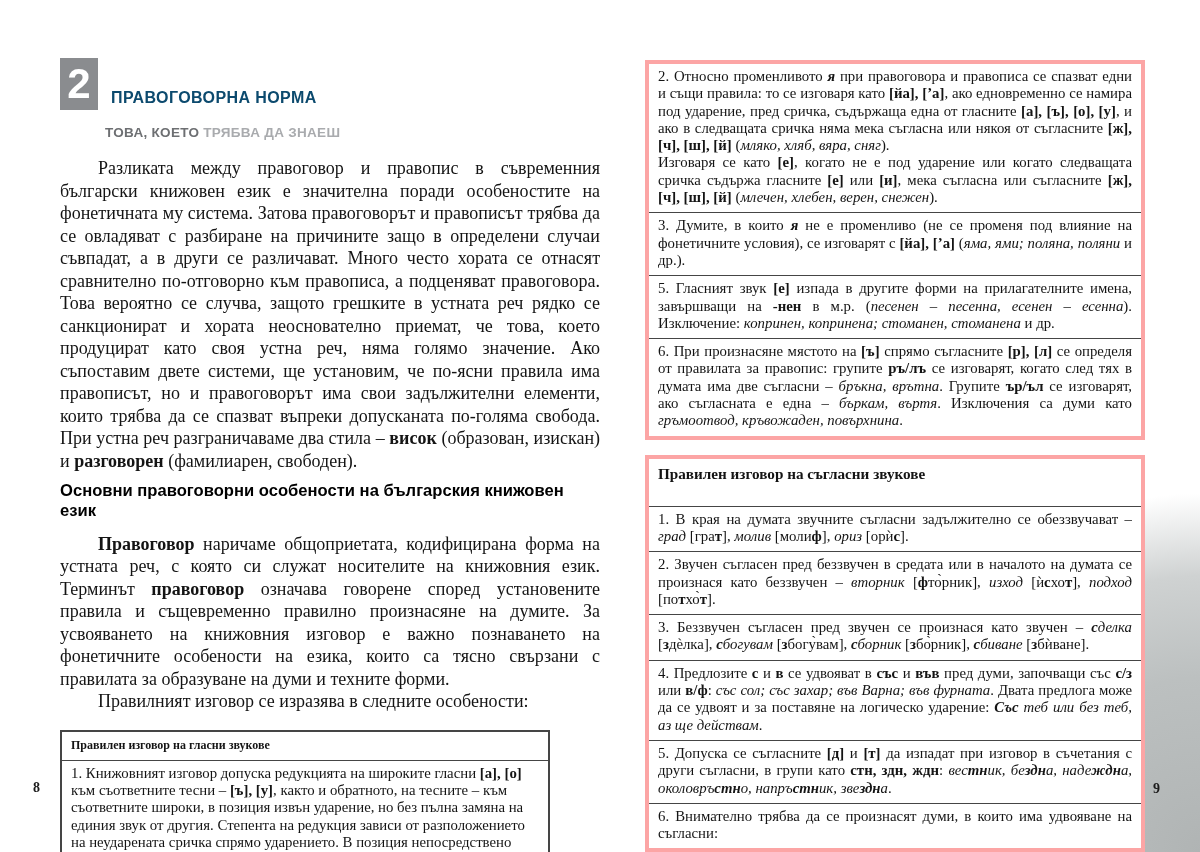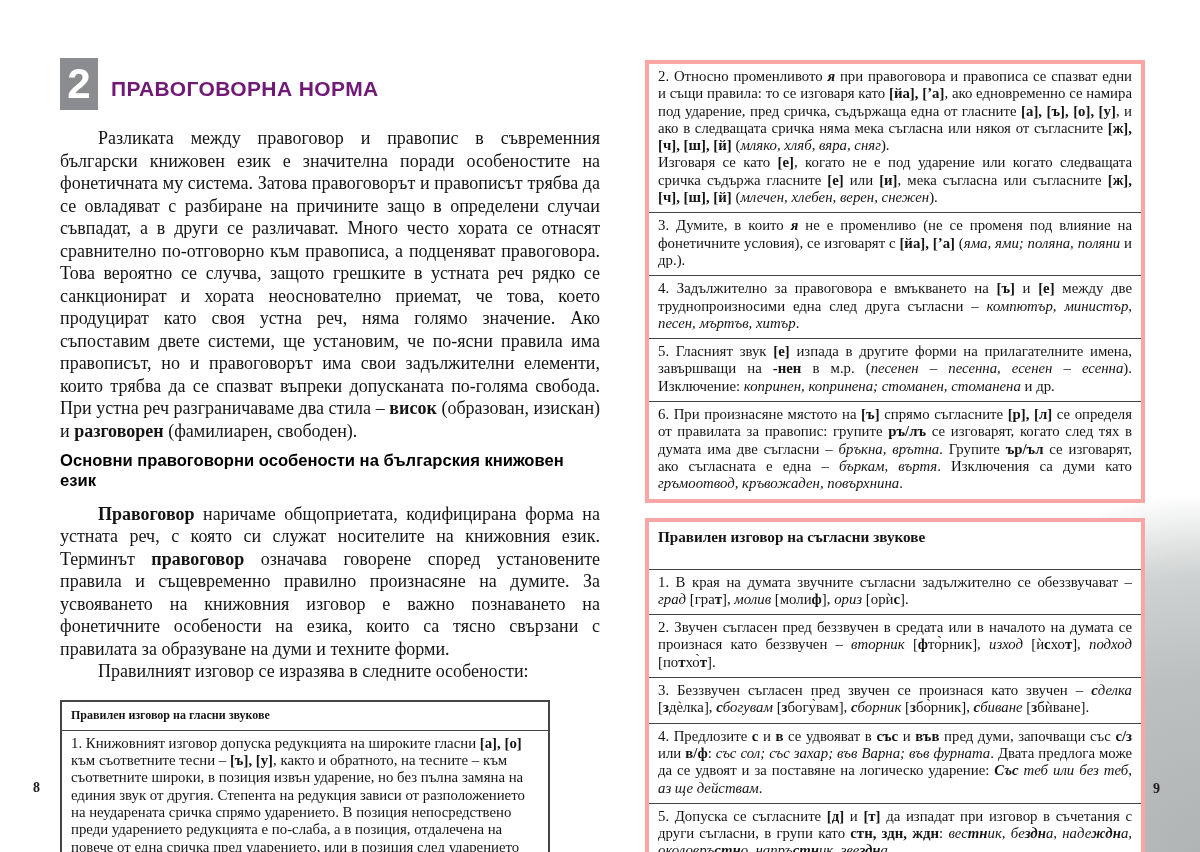--- a/index.html
+++ b/index.html
@@ -9,22 +9,22 @@
   }
   
   .left-col{position:absolute;left:60px;top:58px;width:540px;}
   .chapter-row{display:flex;align-items:flex-end;}
   .chapter-badge{
     width:38px;height:52px;background:#8a8c8f;color:#ffffff;flex:0 0 38px;
     font-family:"Liberation Sans",sans-serif;font-weight:bold;font-size:42px;
     display:flex;align-items:center;justify-content:center;line-height:1;
   }
   .chapter-title{
-    font-family:"Liberation Sans",sans-serif;font-weight:bold;font-size:21px;
-    color:#701a75;margin-left:13px;margin-bottom:9px;letter-spacing:0.4px;white-space:nowrap;
+    font-family:"Liberation Sans",sans-serif;font-weight:bold;font-size:16px;
+    color:#0c4a6e;margin-left:13px;margin-bottom:3px;letter-spacing:0.4px;white-space:nowrap;
   }
   .kicker{
     margin-left:45px;margin-top:15px;font-family:"Liberation Sans",sans-serif;
     font-weight:bold;font-size:13.5px;letter-spacing:0.3px;white-space:nowrap;
   }
   .kicker .strong{color:#6d6f72;}
   .kicker .light{color:#a9abae;}
   .para{font-size:18px;line-height:1.25;text-align:justify;text-indent:38px;}
   .p1{margin-top:17px;}
   .section-heading{
@@ -73,35 +73,37 @@
 
 <div class="spread">
 
   <div class="left-col">
     <div class="chapter-row">
       <div class="chapter-badge">
         <span>2</span>
       </div>
       <div class="chapter-title">ПРАВОГОВОРНА НОРМА</div>
     </div>
+    <div class="kicker">
+      <span class="strong">ТОВА, КОЕТО</span><span class="light"> ТРЯБВА ДА ЗНАЕШ</span>
+    </div>
     <div class="para p1"><span>Разликата между правоговор и правопис в съвременния български книжовен език е значителна поради особеностите на фонетичната му система. Затова правоговорът и правописът трябва да се овладяват с разбиране на причините защо в определени случаи съвпадат, а в други се различават. Много често хората се отнасят сравнително по-отговорно към правописа, а подценяват правоговора. Това вероятно се случва, защото грешките в устната реч рядко се санкционират и хората неоснователно приемат, че това, което продуцират като своя устна реч, няма голямо значение. Ако съпоставим двете системи, ще установим, че по-ясни правила има правописът, но и правоговорът има свои задължителни елементи, които трябва да се спазват въпреки допусканата по-голяма свобода. При устна реч разграничаваме два стила – </span><span class="seg-b">висок</span><span> (образован, изискан) и </span><span class="seg-b">разговорен</span><span> (фамилиарен, свободен).</span></div>
     <div class="section-heading">Основни правоговорни особености на българския книжовен език</div>
     <div class="para p2"><span class="seg-b">Правоговор</span><span> наричаме общоприетата, кодифицирана форма на устната реч, с която си служат носителите на книжовния език. Терминът </span><span class="seg-b">правоговор</span><span> означава говорене според установените правила и същевременно правилно произнасяне на думите. За усвояването на книжовния изговор е важно познаването на фонетичните особености на езика, които са тясно свързани с правилата за образуване на думи и техните форми.</span></div>
     <div class="para p3"><span>Правилният изговор се изразява в следните особености:</span></div>
     <div class="vtable">
       <div class="thead">Правилен изговор на гласни звукове</div>
       <div class="trow"><span>1. Книжовният изговор допуска редукцията на широките гласни </span><span class="seg-b">[а], [о]</span><span> към съответните тесни – </span><span class="seg-b">[ъ], [у]</span><span>, както и обратното, на тесните – към съответните широки, в позиция извън ударение, но без пълна замяна на единия звук от другия. Степента на редукция зависи от разположението на неударената сричка спрямо ударението. В позиция непосредствено преди ударението редукцията е по-слаба, а в позиция, отдалечена на повече от една сричка пред ударението, или в позиция след ударението редукцията е по-силна. Също така силна редукция има в някои морфологични позиции, например в някои глаголни окончания.</span><br><span class="seg-b">Важно!</span><span> Книжовният изговор не допуска в никакви позиции редукция на </span><span class="seg-b">[е]</span><span> към </span><span class="seg-b">[и]</span><span> или обратното, това е диалектно явление.</span></div>
     </div>
   </div>
 
   <div class="right-col">
     <div class="rtable">
       <div class="trow"><span>2. Относно променливото </span><span class="seg-bi">я</span><span> при правоговора и правописа се спазват едни и същи правила: то се изговаря като </span><span class="seg-b">[йа], [’а]</span><span>, ако едновременно се намира под ударение, пред сричка, съдържаща една от гласните </span><span class="seg-b">[а], [ъ], [о], [у]</span><span>, и ако в следващата сричка няма мека съгласна или някоя от съгласните </span><span class="seg-b">[ж], [ч], [ш], [й]</span><span> (</span><span class="seg-i">мляко, хляб, вяра, сняг</span><span>).</span><br><span>Изговаря се като </span><span class="seg-b">[е]</span><span>, когато не е под ударение или когато следващата сричка съдържа гласните </span><span class="seg-b">[е]</span><span> или </span><span class="seg-b">[и]</span><span>, мека съгласна или съгласните </span><span class="seg-b">[ж], [ч], [ш], [й]</span><span> (</span><span class="seg-i">млечен, хлебен, верен, снежен</span><span>).</span></div>
       <div class="trow"><span>3. Думите, в които </span><span class="seg-bi">я</span><span> не е променливо (не се променя под влияние на фонетичните условия), се изговарят с </span><span class="seg-b">[йа], [’а]</span><span> (</span><span class="seg-i">яма, ями; поляна, поляни</span><span> и др.).</span></div>
-      <div class="trow"><span>4. Задължително за правоговора е вмъкването на </span><span class="seg-b">[ъ]</span><span> и </span><span class="seg-b">[е]</span><span> между две труднопроизносими една след друга съгласни – </span><span class="seg-i">компютър, министър, песен, мъртъв, хитър</span><span>.</span></div>
       <div class="trow"><span>5. Гласният звук </span><span class="seg-b">[е]</span><span> изпада в другите форми на прилагателните имена, завършващи на </span><span class="seg-b">-нен</span><span> в м.р. (</span><span class="seg-i">песенен – песенна, есенен – есенна</span><span>). Изключение: </span><span class="seg-i">копринен, копринена; стоманен, стоманена</span><span> и др.</span></div>
       <div class="trow"><span>6. При произнасяне мястото на </span><span class="seg-b">[ъ]</span><span> спрямо съгласните </span><span class="seg-b">[р], [л]</span><span> се определя от правилата за правопис: групите </span><span class="seg-b">ръ/лъ</span><span> се изговарят, когато след тях в думата има две съгласни – </span><span class="seg-i">бръкна, врътна</span><span>. Групите </span><span class="seg-b">ър/ъл</span><span> се изговарят, ако съгласната е една – </span><span class="seg-i">бъркам, въртя</span><span>. Изключения са думи като </span><span class="seg-i">гръмоотвод, кръвожаден, повърхнина</span><span>.</span></div>
     </div>
     <div class="table-gap"></div>
     <div class="rtable">
       <div class="thead">Правилен изговор на съгласни звукове</div>
       <div class="trow"><span>1. В края на думата звучните съгласни задължително се обеззвучават – </span><span class="seg-i">град</span><span> [гра</span><span class="seg-b">т</span><span>], </span><span class="seg-i">молив</span><span> [моли</span><span class="seg-b">ф</span><span>], </span><span class="seg-i">ориз</span><span> [орѝ</span><span class="seg-b">с</span><span>].</span></div>
       <div class="trow"><span>2. Звучен съгласен пред беззвучен в средата или в началото на думата се произнася като беззвучен – </span><span class="seg-i">вторник</span><span> [</span><span class="seg-b">ф</span><span>то̀рник], </span><span class="seg-i">изход</span><span> [ѝ</span><span class="seg-b">с</span><span>хо</span><span class="seg-b">т</span><span>], </span><span class="seg-i">подход</span><span> [по</span><span class="seg-b">т</span><span>хо̀</span><span class="seg-b">т</span><span>].</span></div>
       <div class="trow"><span>3. Беззвучен съгласен пред звучен се произнася като звучен – </span><span class="seg-bi">с</span><span class="seg-i">делка</span><span> [</span><span class="seg-b">з</span><span>дѐлка], </span><span class="seg-bi">с</span><span class="seg-i">богувам</span><span> [</span><span class="seg-b">з</span><span>богу̀вам], </span><span class="seg-bi">с</span><span class="seg-i">борник</span><span> [</span><span class="seg-b">з</span><span>бо̀рник], </span><span class="seg-bi">с</span><span class="seg-i">биване</span><span> [</span><span class="seg-b">з</span><span>бѝване].</span></div>
       <div class="trow"><span>4. Предлозите </span><span class="seg-b">с</span><span> и </span><span class="seg-b">в</span><span> се удвояват в </span><span class="seg-b">със</span><span> и </span><span class="seg-b">във</span><span> пред думи, започващи със </span><span class="seg-b">с/з</span><span> или </span><span class="seg-b">в/ф</span><span>: </span><span class="seg-i">със сол; със захар; във Варна; във фурната</span><span>. Двата предлога може да се удвоят и за поставяне на логическо ударение: </span><span class="seg-bi">Със</span><span class="seg-i"> теб или без теб, аз ще действам</span><span>.</span></div>

